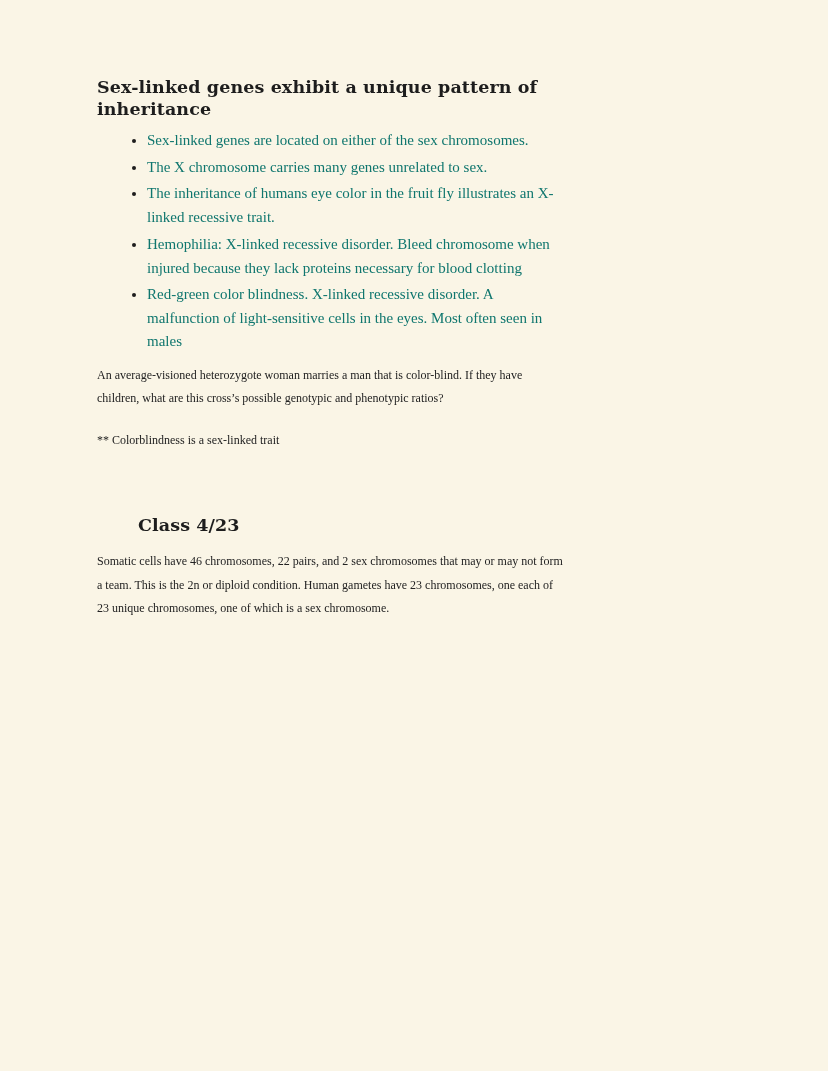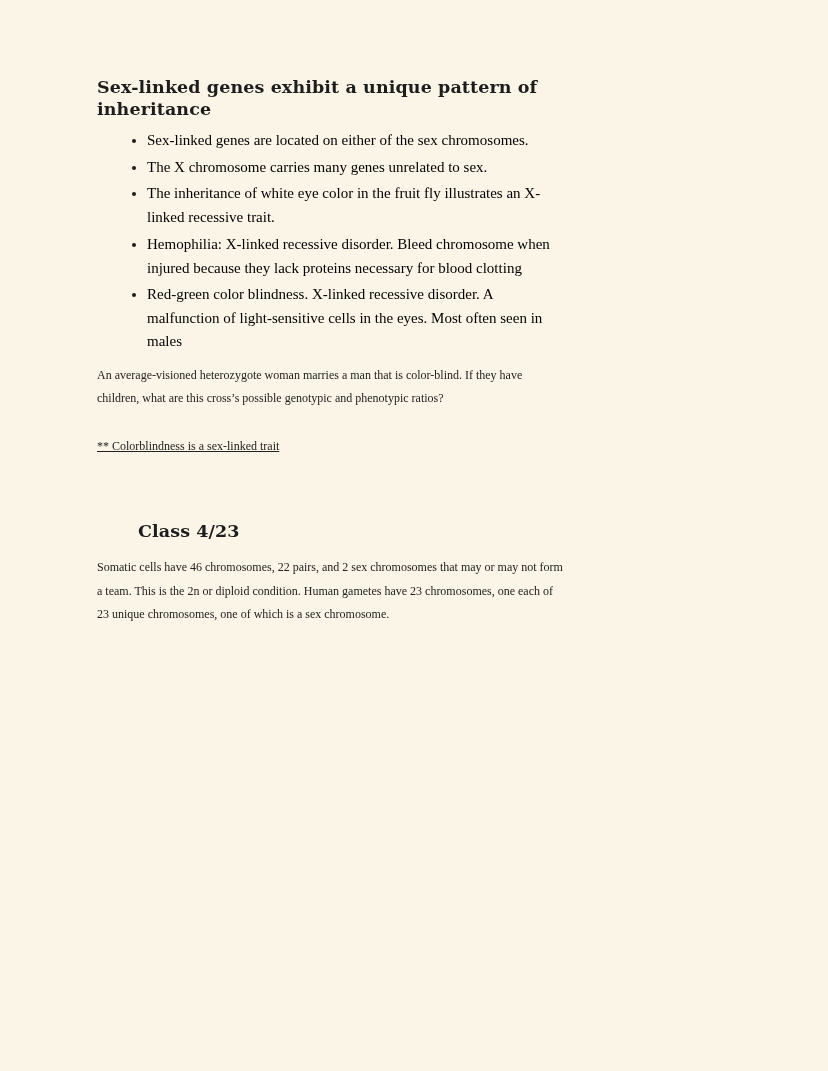--- a/index.html
+++ b/index.html
@@ -38,51 +38,50 @@
     ul.bullets {
       margin: 0 0 4px 0;
       padding: 0 0 0 50px;
       list-style: disc outside;
     }
     ul.bullets li {
       font-size: 15px;
       line-height: 23.5px;
       margin: 0 0 3px 0;
       padding-left: 0;
-      color: #000000;
+      color: #0f766e;
     }
     ul.bullets li::marker {
       color: #1d1d1d;
       font-size: 13px;
     }
     p.body-text {
       font-size: 12px;
       line-height: 23.5px;
       margin: 10px 0 17px 0;
       color: #222222;
       max-width: 636px;
     }
     p.body-text.note {
-      margin: 24px 0 0 0;
-      text-decoration: underline;
+      margin: 18px 0 0 0;
     }
     p.body-text.last {
       margin: 14px 0 0 0;
     }
   </style>
 </head>
 <body>
 
 <div class="doc">
 
   <h2 class="sec-heading">Sex-linked genes exhibit a unique pattern of inheritance</h2>
   <ul class="bullets">
     <li>Sex-linked genes are located on either of the sex chromosomes.</li>
     <li>The X chromosome carries many genes unrelated to sex.</li>
-    <li>The inheritance of white eye color in the fruit fly illustrates an X-linked recessive trait.</li>
+    <li>The inheritance of humans eye color in the fruit fly illustrates an X-linked recessive trait.</li>
   </ul>
 
   <ul class="bullets">
     <li>Hemophilia: X-linked recessive disorder. Bleed chromosome when injured because they lack proteins necessary for blood clotting</li>
     <li>Red-green color blindness. X-linked recessive disorder. A malfunction of light-sensitive cells in the eyes. Most often seen in males</li>
   </ul>
 
   <p class="body-text">An average-visioned heterozygote woman marries a man that is color-blind. If they have children, what are this cross’s possible genotypic and phenotypic ratios?</p>
   <p class="body-text note">** Colorblindness is a sex-linked trait</p>
 

